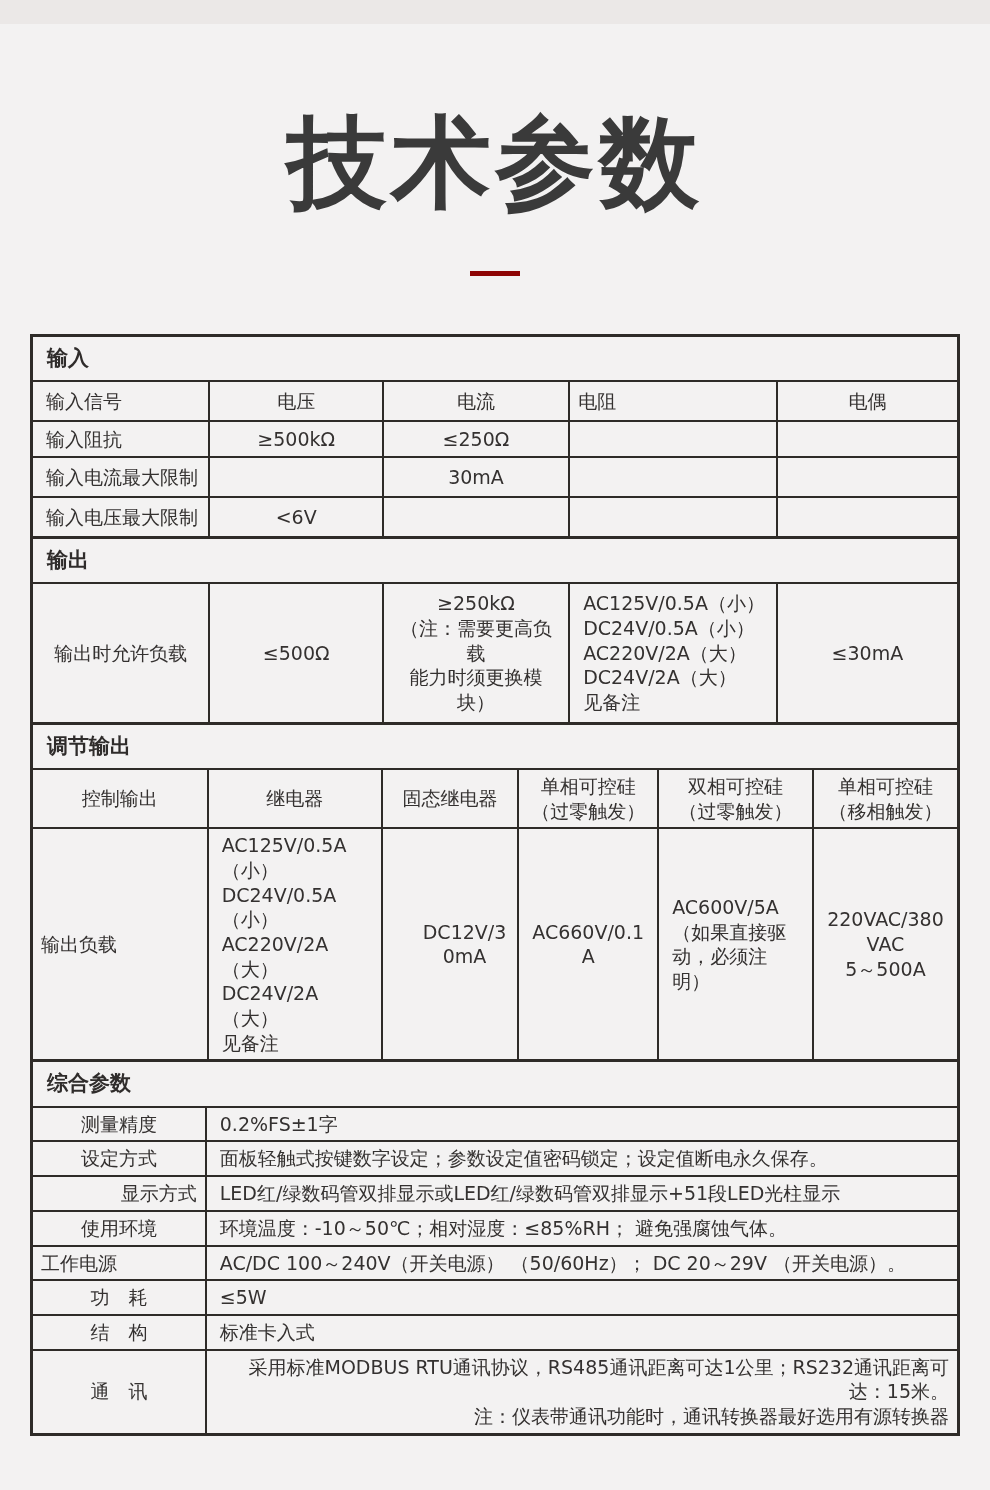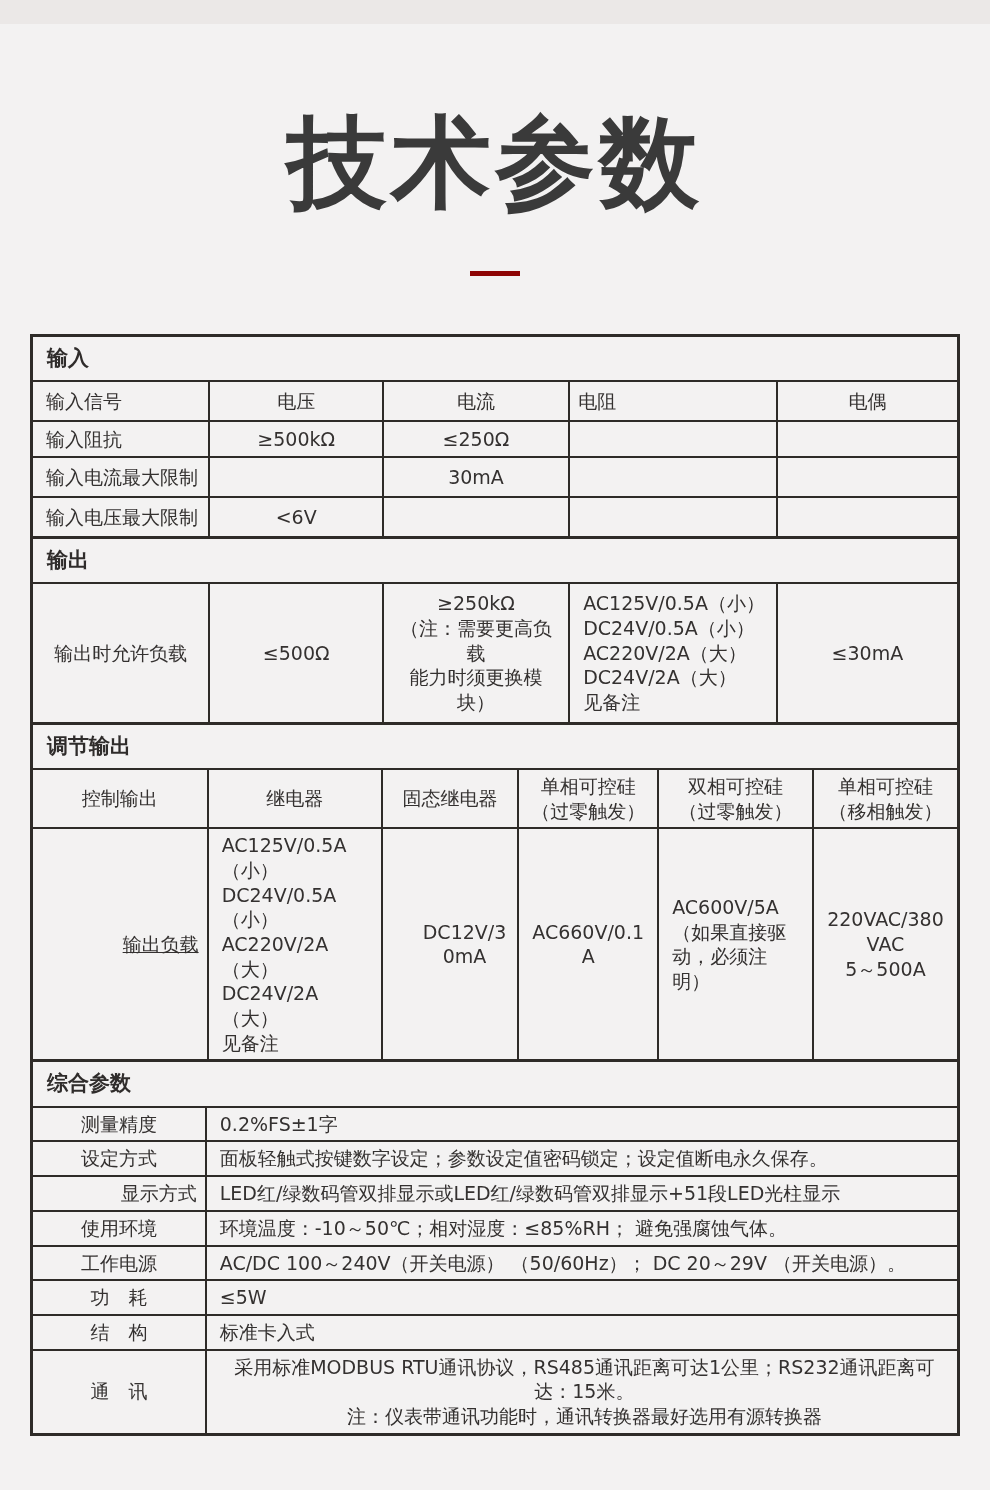--- a/index.html
+++ b/index.html
@@ -147,21 +147,21 @@
           <td style="text-align: center;">继电器</td>
           <td style="text-align: center;">固态继电器</td>
           <td style="text-align: center;">单相可控硅
 （过零触发）</td>
           <td style="text-align: center;">双相可控硅
 （过零触发）</td>
           <td style="text-align: center;">单相可控硅
 （移相触发）</td>
         </tr>
         <tr style="height: 124px;">
-          <td style="text-align: right; text-decoration: underline;">输出负载</td>
+          <td style="text-align: left;">输出负载</td>
           <td class="lpad" style="text-align: left;">AC125V/0.5A（小）
 DC24V/0.5A（小）
 AC220V/2A（大）
 DC24V/2A（大）
 见备注</td>
           <td style="text-align: center; padding-left: 37px;">DC12V/30mA</td>
           <td style="text-align: center;">AC660V/0.1A</td>
           <td class="lpad" style="text-align: left; margin-top: 40px;">AC600V/5A
 （如果直接驱
 动，必须注明）</td>
@@ -189,32 +189,32 @@
         </tr>
         <tr style="height: 34px;">
           <td style="text-align: right;">显示方式</td>
           <td class="lpad" style="text-align: left;">LED红/绿数码管双排显示或LED红/绿数码管双排显示+51段LED光柱显示</td>
         </tr>
         <tr style="height: 34px;">
           <td style="text-align: center;">使用环境</td>
           <td class="lpad" style="text-align: left;">环境温度：-10～50℃；相对湿度：≤85%RH； 避免强腐蚀气体。</td>
         </tr>
         <tr style="height: 34px;">
-          <td style="text-align: center;">工作电源</td>
+          <td style="text-align: left;">工作电源</td>
           <td class="lpad" style="text-align: left;">AC/DC 100～240V（开关电源） （50/60Hz）； DC 20～29V （开关电源）。</td>
         </tr>
         <tr style="height: 34px;">
           <td style="text-align: center;">功　耗</td>
           <td class="lpad" style="text-align: left;">≤5W</td>
         </tr>
         <tr style="height: 34px;">
           <td style="text-align: center;">结　构</td>
           <td class="lpad" style="text-align: left;">标准卡入式</td>
         </tr>
         <tr style="height: 74px;">
           <td style="text-align: center;">通　讯</td>
-          <td class="lpad" style="text-align: center; margin-top: 40px;">采用标准MODBUS RTU通讯协议，RS485通讯距离可达1公里；RS232通讯距离可达：15米。
+          <td class="lpad" style="text-align: right; margin-top: 40px;">采用标准MODBUS RTU通讯协议，RS485通讯距离可达1公里；RS232通讯距离可达：15米。
 注：仪表带通讯功能时，通讯转换器最好选用有源转换器</td>
         </tr>
       </tbody>
     </table>
 
 </div>
 
 </body></html>

